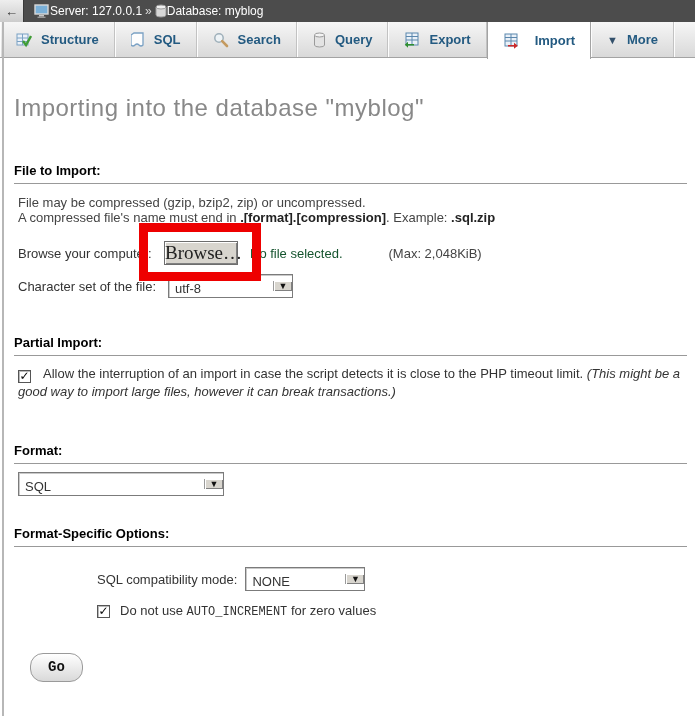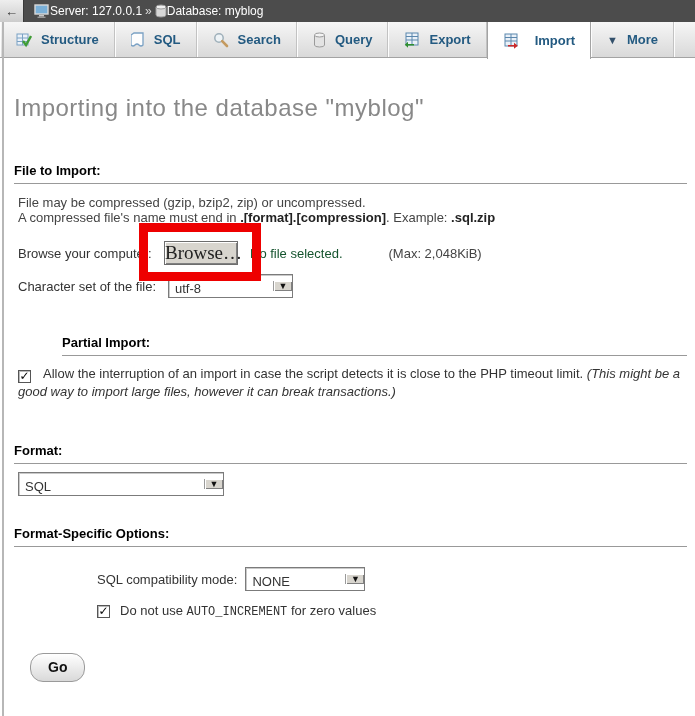--- a/index.html
+++ b/index.html
@@ -79,21 +79,21 @@
   }
   h2.section {
     font-size: 13px;
     color: #000;
     font-weight: bold;
     border-bottom: 1px solid #999;
     padding-bottom: 5px;
     margin-right: 2px;
   }
   .sec-file { margin-top: 41px; }
-  .sec-partial { margin-top: 36px; margin-left: 48px; }
+  .sec-partial { margin-top: 36px; }
   .sec-format { margin-top: 42px; }
   .sec-fso { margin-top: 30px; }
 
   .note-para { margin-top: 11px; line-height: 15px; color: #444; padding-left: 4px; }
 
   .row { display: flex; align-items: center; padding-left: 4px; }
   .browse-row { margin-top: 15px; position: relative; height: 26px; }
   .browse-row .lbl { flex: 0 0 146px; }
   .charset-row { margin-top: 7px; height: 26px; }
   .charset-row .lbl { flex: 0 0 150px; }
@@ -186,21 +186,21 @@
   .compat-row { margin-top: 19px; padding-left: 83px; height: 26px; }
   .compat-row .lbl { margin-right: 8px; text-align: right; }
   .autoinc-row { margin-top: 10px; padding-left: 83px; height: 18px; align-items: center; }
   .autoinc-row .win-check { margin-right: 10px; }
   .mono { font-family: "Liberation Mono", "DejaVu Sans Mono", monospace; font-size: 12px; }
 
   .go-row { margin-top: 33px; padding-left: 16px; }
   .go-btn {
     padding: 5px 17px 6px 17px;
     font-size: 14px; font-weight: bold; color: #111;
-    font-family: Liberation Sans, sans-serif;
+    font-family: Liberation Mono, monospace;
     background: linear-gradient(#ffffff, #d9d9d9);
     border: 1px solid #9a9a9a;
     border-radius: 13px;
     cursor: pointer;
   }
 
   .icon { display: inline-flex; align-items: center; justify-content: center; }
   b.seg { color: #222; }
 </style>
 </head>

